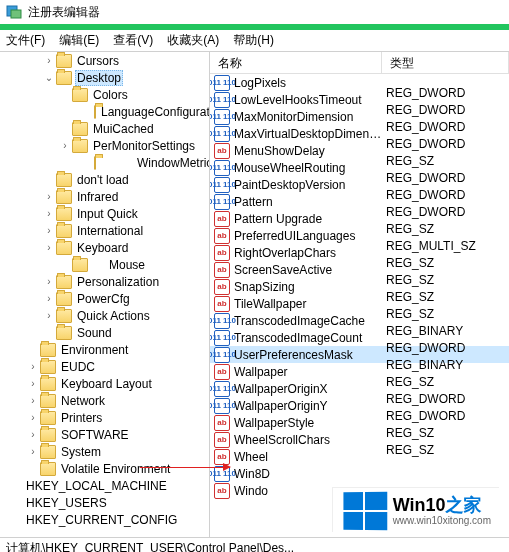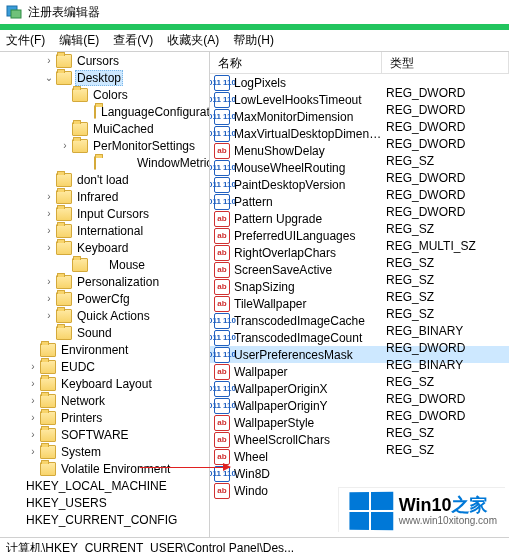--- a/index.html
+++ b/index.html
@@ -163,21 +163,21 @@
   .arrow-overlay::after {
     content: "";
     position: absolute;
     right: -1px; top: -4px;
     border-left: 8px solid #e02020;
     border-top: 4.5px solid transparent;
     border-bottom: 4.5px solid transparent;
   }
   .watermark {
     position: absolute;
-    right: 4px;
+    right: 10px;
     bottom: 20px;
     background: #fff;
     padding: 4px 8px 2px 10px;
     z-index: 6;
     display: flex;
     align-items: center;
     border-left: 1px solid #eee;
     border-top: 1px solid #eee;
   }
   .win-logo {
@@ -258,21 +258,21 @@
         <span class="tree-label">don't load</span>
       </div>
       <div class="tree-row" style="padding-left: 42px;">
         <span class="twisty">›</span>
         <span class="folder-icon"></span>
         <span class="tree-label">Infrared</span>
       </div>
       <div class="tree-row" style="padding-left: 42px;">
         <span class="twisty">›</span>
         <span class="folder-icon"></span>
-        <span class="tree-label">Input Cursors</span>
+        <span class="tree-label">Input Quick</span>
       </div>
       <div class="tree-row" style="padding-left: 42px;">
         <span class="twisty">›</span>
         <span class="folder-icon"></span>
         <span class="tree-label">International</span>
       </div>
       <div class="tree-row" style="padding-left: 42px;">
         <span class="twisty">›</span>
         <span class="folder-icon"></span>
         <span class="tree-label">Keyboard</span>

